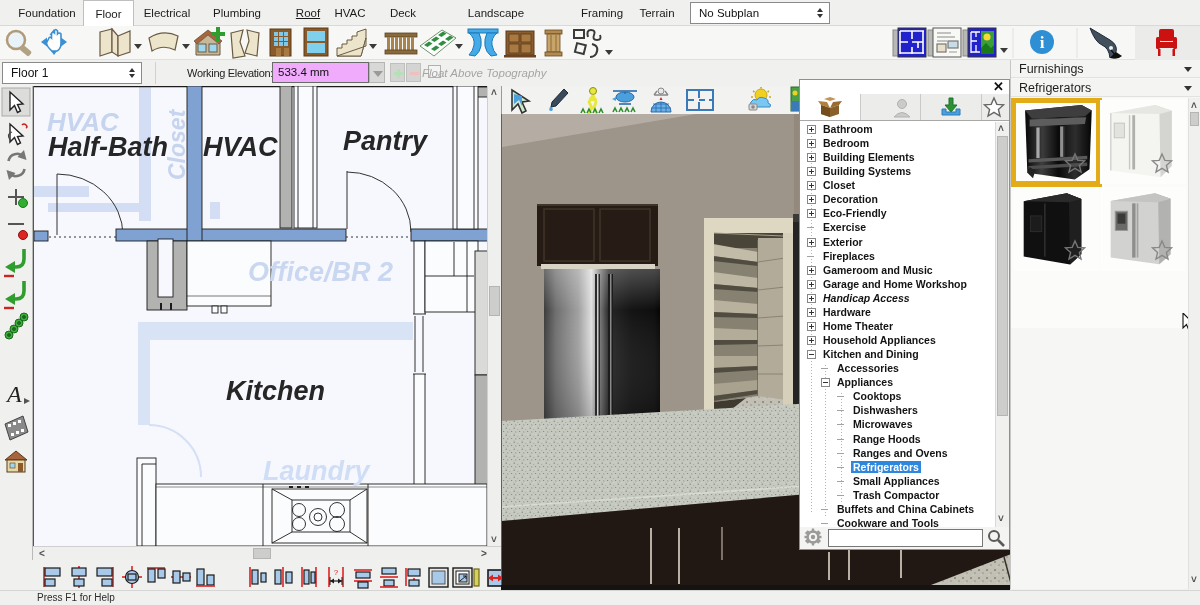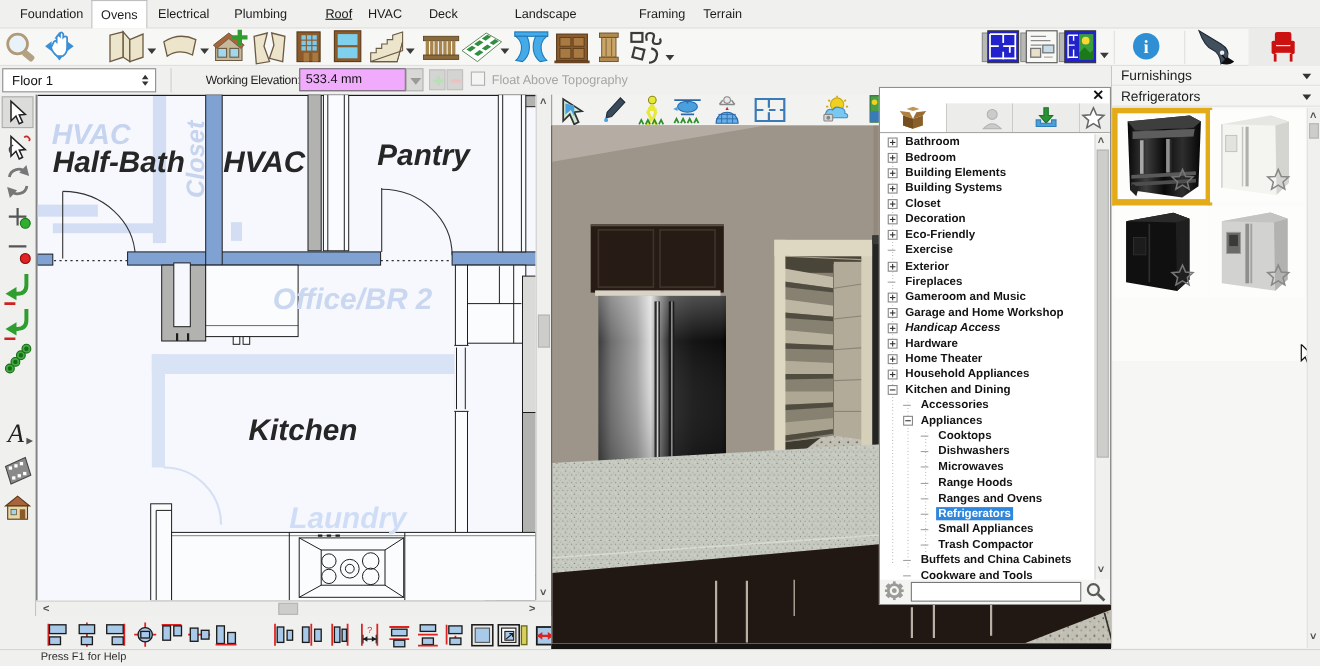--- a/index.html
+++ b/index.html
@@ -18,21 +18,21 @@
 #toolbar{left:0;top:26px;width:1200px;height:34px;background:#f7f7f5;border-bottom:1px solid #e0e0de;}
 
 #row3{left:0;top:60px;width:1200px;height:26px;background:#f0f0ef;}
 #floorcombo{position:absolute;left:2px;top:2px;width:140px;height:22px;background:#fff;border:1px solid #8a8a8a;font-size:12px;color:#111;line-height:20px;padding-left:8px;}
 #welabel{position:absolute;left:187px;top:7px;font-size:11px;letter-spacing:-0.3px;color:#222;}
 #weinput{position:absolute;left:272px;top:2px;width:97px;height:21px;background:#f0abfc;border:1px solid #6a6a6a;font-size:11.5px;color:#111;line-height:19px;padding-left:5px;}
 #wedrop{position:absolute;left:369px;top:2px;width:16px;height:21px;background:#d8d8d6;border:1px solid #b5b5b3;}
 #wedrop:before{content:"";position:absolute;left:3px;top:8px;border-left:5px solid transparent;border-right:5px solid transparent;border-top:6px solid #9a9a98;}
 .pmbtn{position:absolute;top:3px;width:15px;height:19px;background:#d4d4d2;border:1px solid #c0c0be;}
 #chk{position:absolute;left:428px;top:5px;width:13px;height:13px;background:#f4f4f4;border:1px solid #b0b0b0;}
-#chklabel{position:absolute;left:447px;top:7px;font-size:11.5px;color:#a5a5a3;}
+#chklabel{position:absolute;left:422px;top:7px;font-size:11.5px;color:#a5a5a3;font-style:italic;}
 
 #lefttb{left:0;top:86px;width:33px;height:474px;background:#f0f0ef;border-right:1px solid #b9b9b7;}
 
 #plan{left:33px;top:86px;width:454px;height:460px;background:#f7f8fd;overflow:hidden;border-left:1px solid #555;}
 #vscroll{left:487px;top:86px;width:14px;height:460px;background:#efefee;border-left:1px solid #cfcfcd;}
 #hscroll{left:33px;top:546px;width:468px;height:14px;background:#efefee;border-top:1px solid #cfcfcd;}
 .sthumb{position:absolute;background:#cdcdcb;border:1px solid #b5b5b3;}
 .sarrow{position:absolute;font-size:10px;color:#505050;font-weight:700;}
 
 #view3dtb{left:501px;top:86px;width:509px;height:28px;background:#f2f2f0;border-left:1px solid #9a9a98;}
@@ -63,30 +63,31 @@
 .rarrow{position:absolute;right:8px;top:7px;border-left:4px solid transparent;border-right:4px solid transparent;border-top:5px solid #333;}
 #thumbs{position:absolute;left:0;top:38px;width:178px;height:230px;background:#fbfbfa;}
 #rscroll{position:absolute;right:0;top:38px;width:12px;height:491px;background:#f0f0ee;border-left:1px solid #e0e0de;}
 </style>
 </head>
 <body>
 <div id="app">
 
   <div id="tabbar" class="abs">
     <div class="tab" style="left:14px;width:66px;">Foundation</div>
-    <div class="tab active" style="left:83px;width:51px;">Ovens</div>
+    <div class="tab active" style="left:83px;width:51px;">Floor</div>
     <div class="tab" style="left:139px;width:56px;">Electrical</div>
     <div class="tab" style="left:209px;width:56px;">Plumbing</div>
     <div class="tab" style="left:288px;width:40px;text-decoration:underline;">Roof</div>
     <div class="tab" style="left:330px;width:40px;">HVAC</div>
     <div class="tab" style="left:385px;width:36px;">Deck</div>
     <div class="tab" style="left:436px;width:66px;margin-left:27px;">Landscape</div>
     <div class="tab" style="left:516px;width:46px;margin-top:20px;">Detail</div>
     <div class="tab" style="left:574px;width:56px;">Framing</div>
     <div class="tab" style="left:633px;width:48px;">Terrain</div>
+    <div id="subplan">No Subplan<span class="spinner"></span></div>
   </div>
 
   <div id="toolbar" class="abs">
       <svg id="tbsvg" width="1200" height="34" viewBox="0 26 1200 34" style="position:absolute;left:0;top:0;">
     <g>
 
       <circle cx="16" cy="40" r="9" fill="#e8f2f8" stroke="#b09a78" stroke-width="2.5"></circle>
       <rect x="21" y="46" width="12" height="6" rx="2" transform="rotate(40 24 48)" fill="#b3a183"></rect>
 
       <g fill="#3b8fd4">

